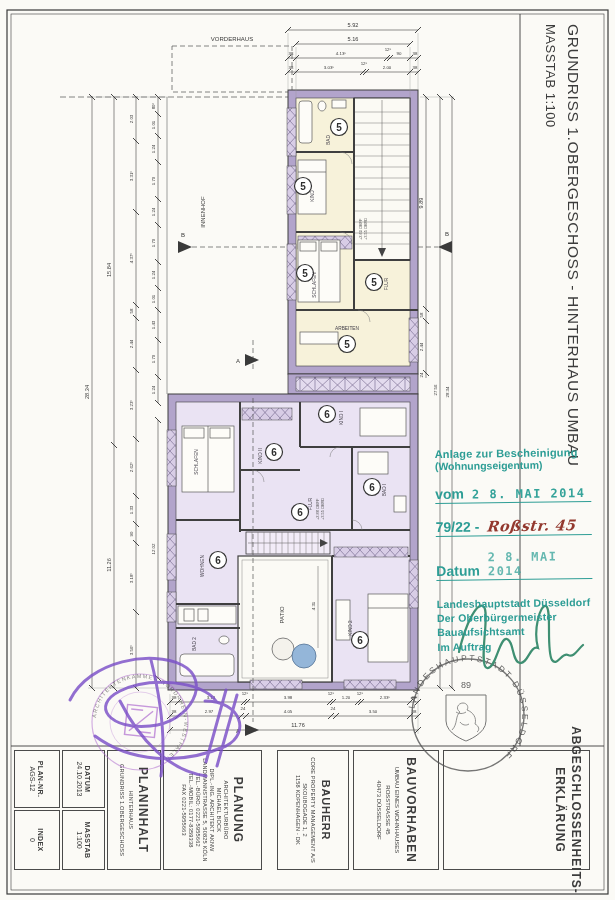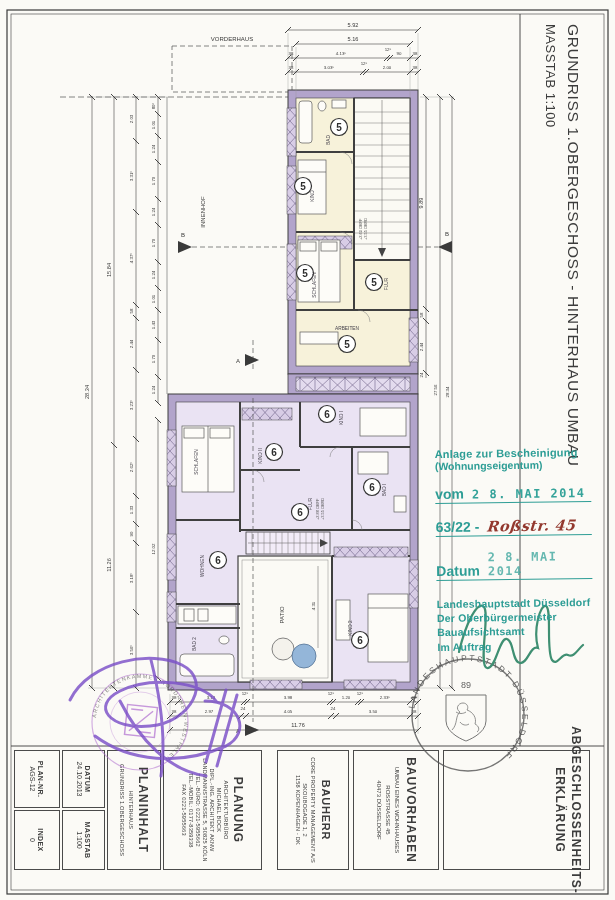--- a/index.html
+++ b/index.html
@@ -418,21 +418,21 @@
 </svg>
 
 <div class="green-stamp">
   <div class="gs1">Anlage zur Bescheinigung</div>
   <div class="gs2">(Wohnungseigentum)</div>
   <div class="gs-row">
     <span class="gs-label">vom</span>
     <span class="gs-date">2 8. MAI  2014</span>
   </div>
   <div class="gs-row">
-    <span class="gs-label">63/22 -</span>
+    <span class="gs-label">79/22 -</span>
     <span class="hand">Roßstr. 45</span>
   </div>
   <div class="gs-row">
     <span class="gs-label">Datum</span>
     <span class="gs-date faded">2 8. MAI  2014</span>
   </div>
   <div class="gs-auth">
     <div>Landeshauptstadt Düsseldorf</div>
     <div>Der Oberbürgermeister</div>
     <div>Bauaufsichtsamt</div>

